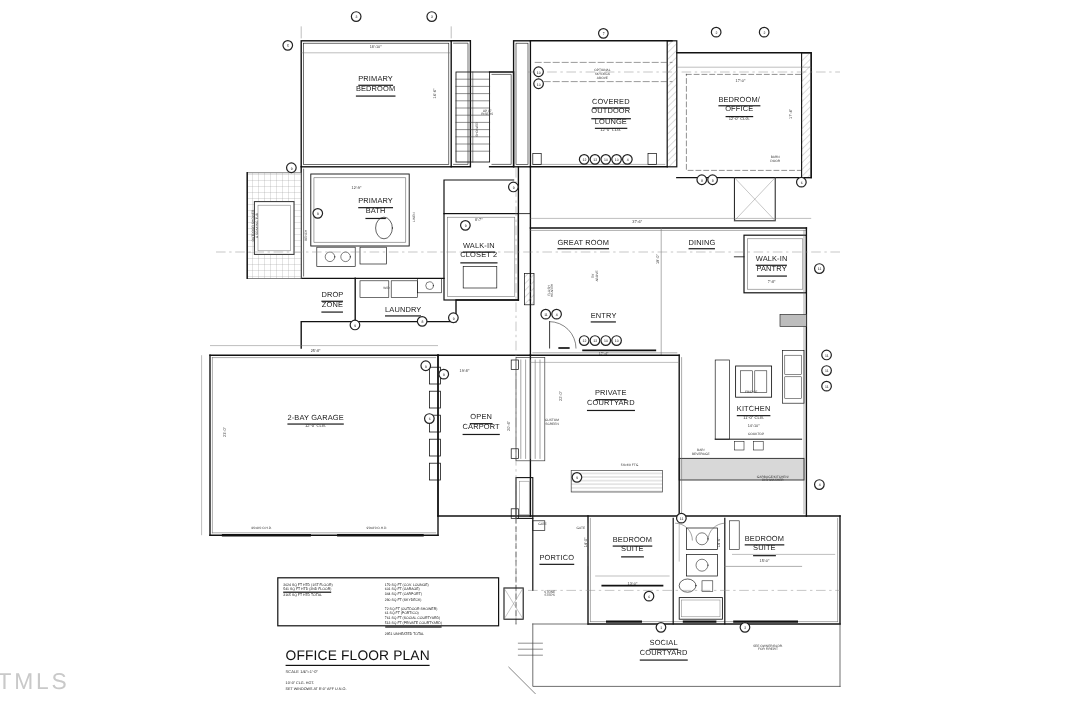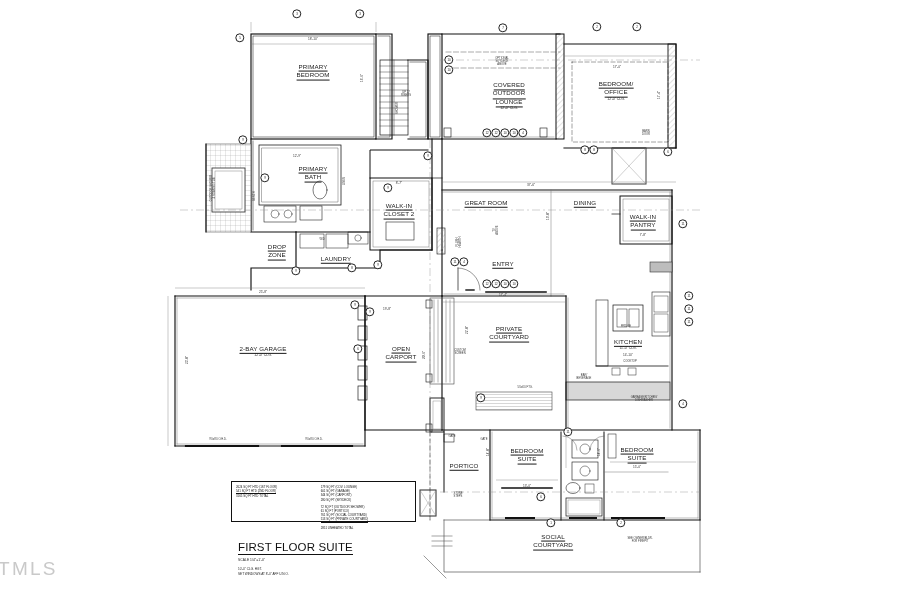--- a/index.html
+++ b/index.html
@@ -461,19 +461,19 @@
       <div>72 SQ FT (OUTDOOR SHOWER)</div>
       <div>61 SQ FT (PORTICO)</div>
       <div>761 SQ FT (SOCIAL COURTYARD)</div>
       <div><span class="ul">513 SQ FT (PRIVATE COURTYARD)</span></div>
       <div class="gap"></div>
       <div>2851 UNHEATED TOTAL</div>
     </div>
 </div>
 
 <div id="titleblock">
-  <div id="tb-title">FIRST FLOOR SUITE</div>
+  <div id="tb-title">OFFICE FLOOR PLAN</div>
   <div id="tb-sub">SCALE 1/4"=1'-0"</div>
   <div id="tb-n1">10'-0" CLG. HGT.</div>
   <div id="tb-n2">SET WINDOWS AT 8'-0" AFF U.N.O.</div>
 </div>
 
 <div id="watermark">TMLS</div>
 
 </body></html>

